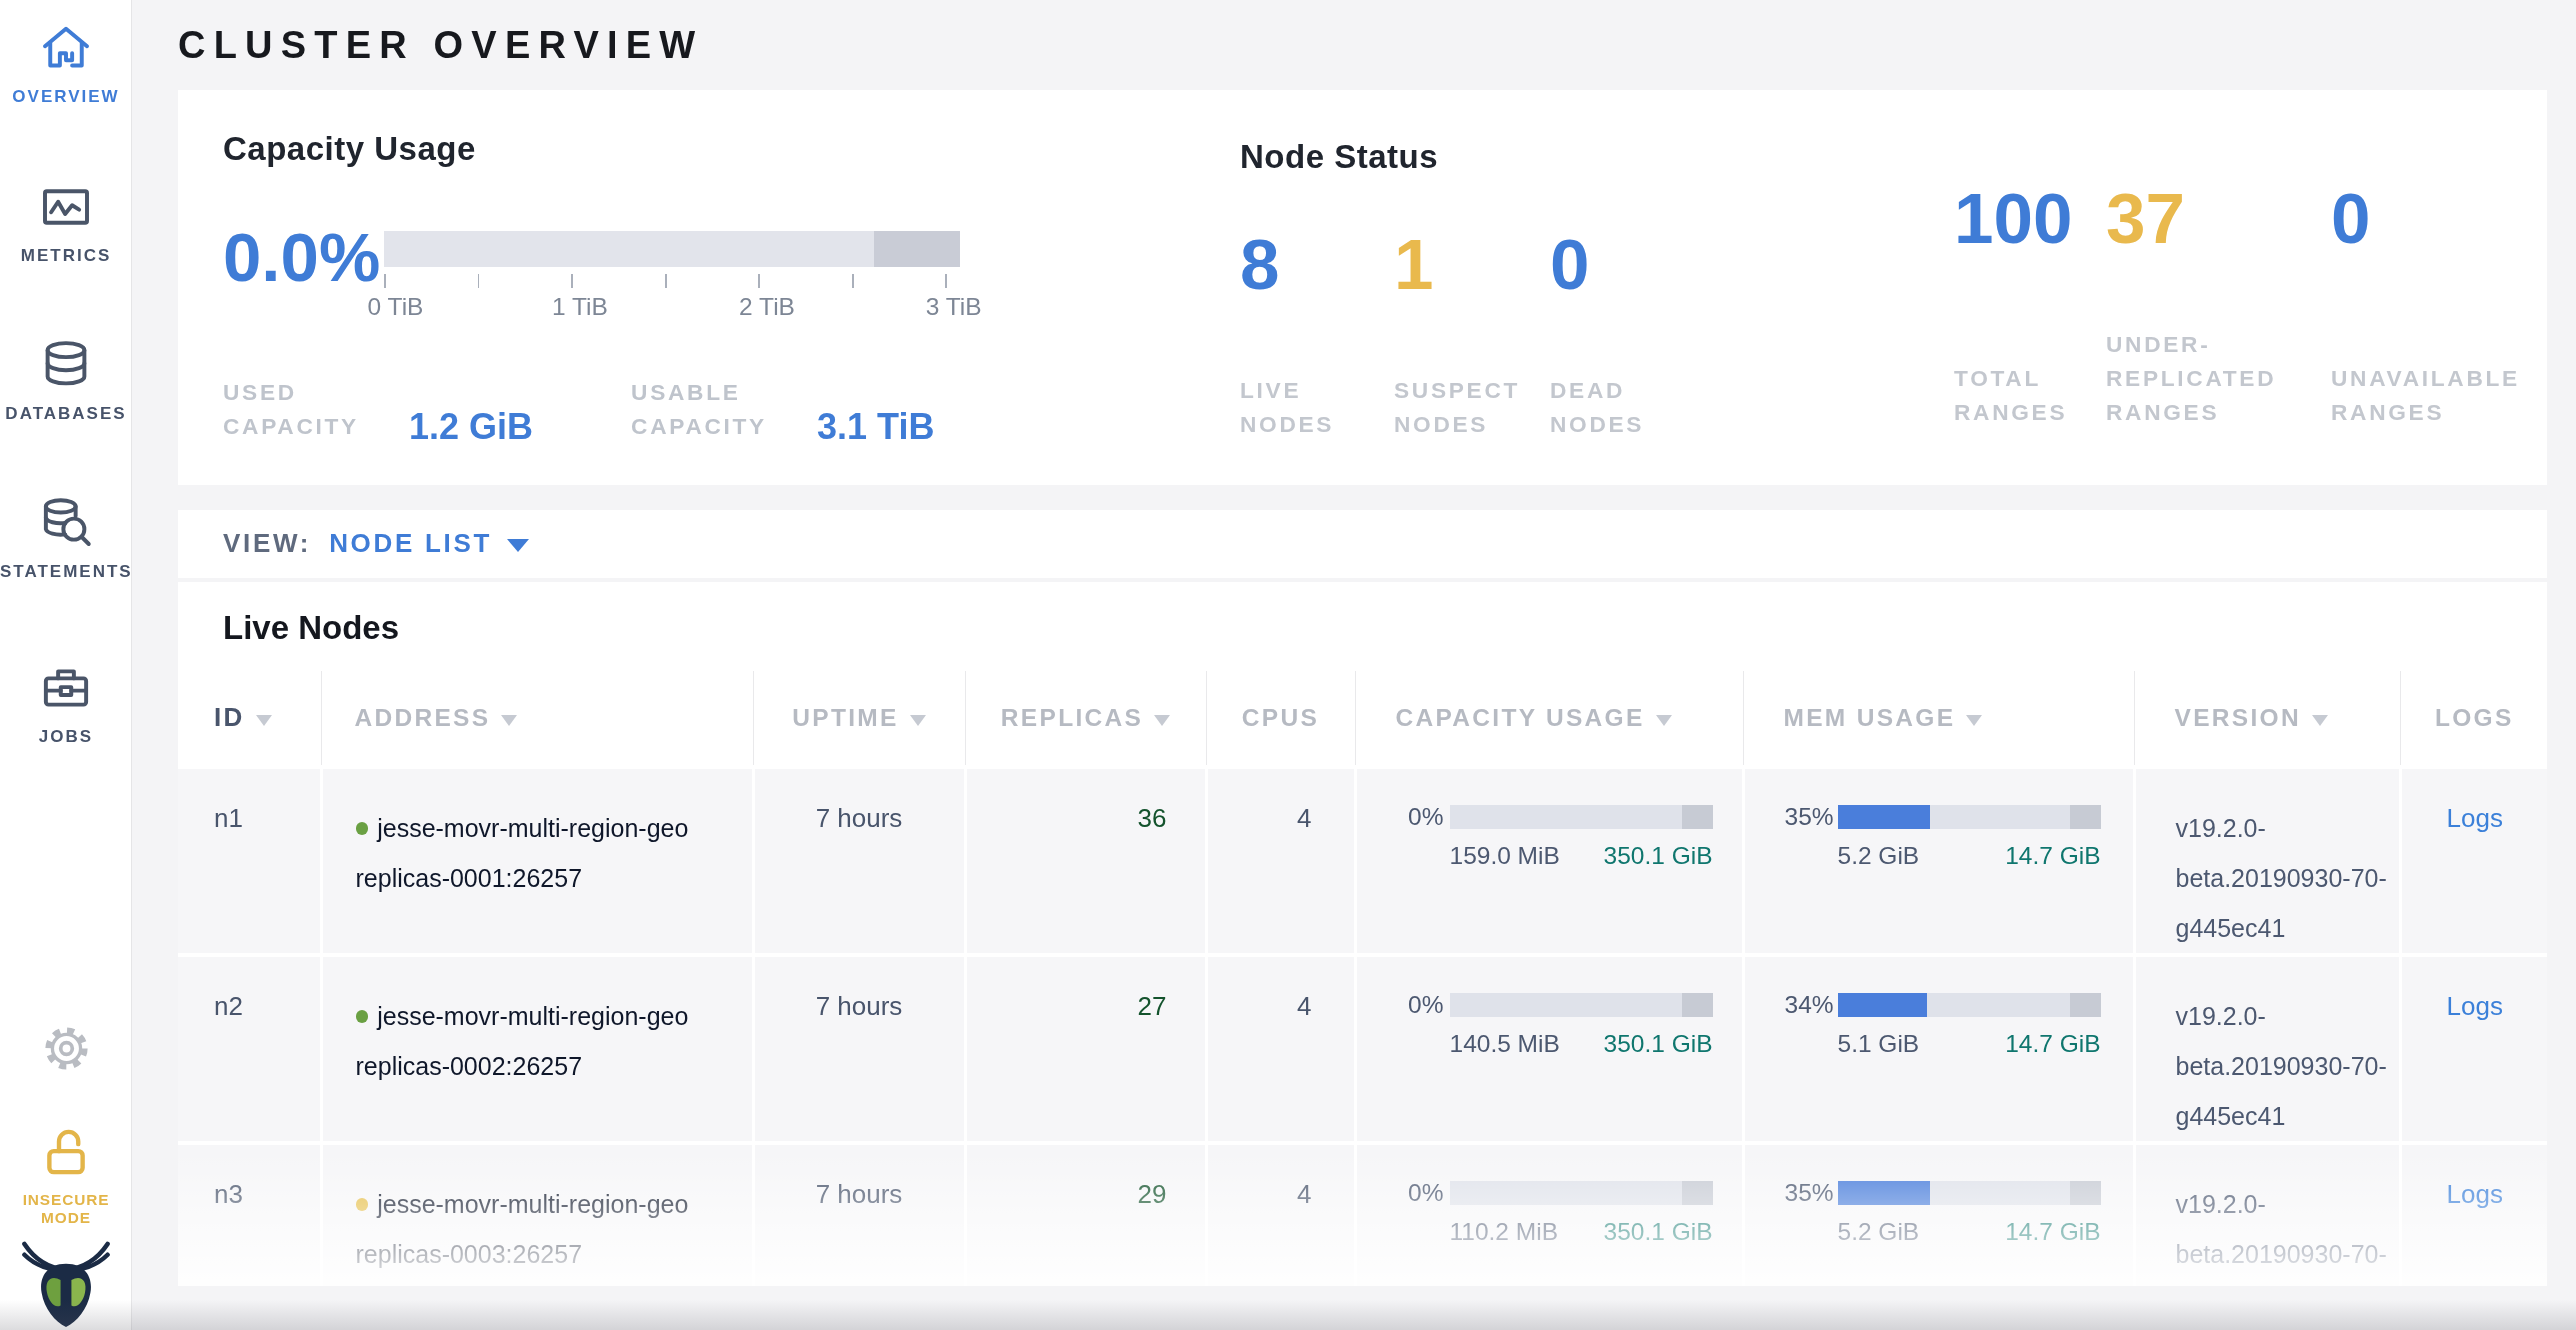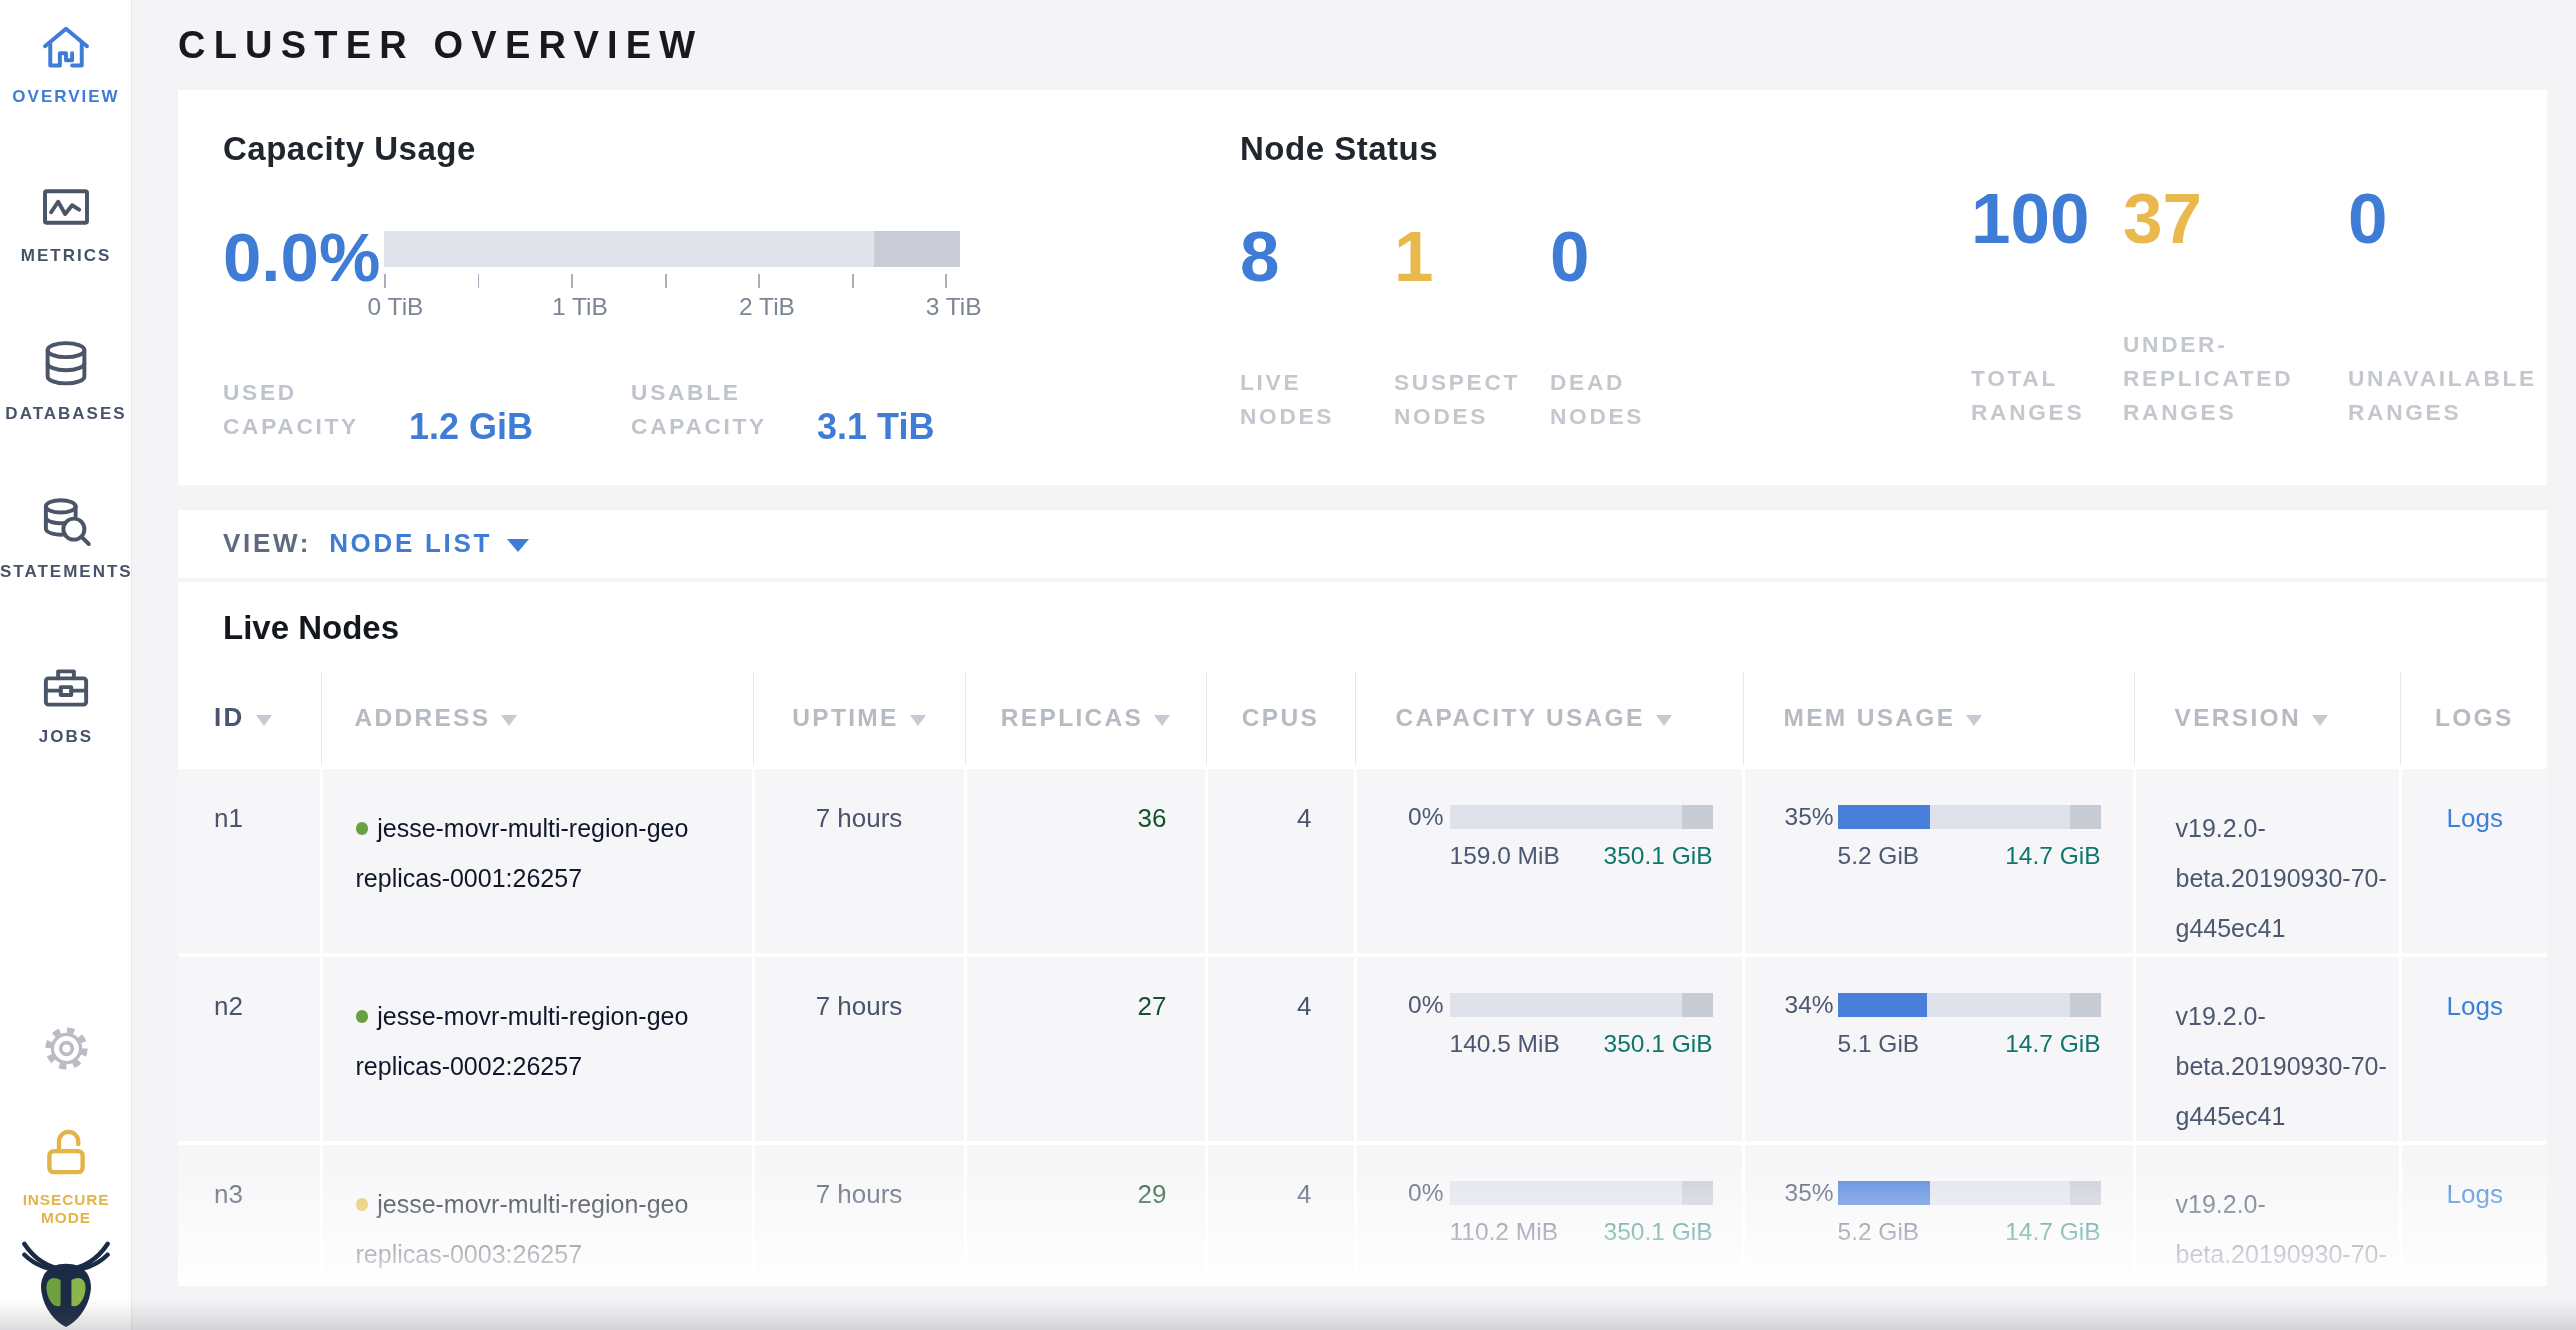--- a/index.html
+++ b/index.html
@@ -53,25 +53,25 @@
     font-size:24.5px; color:#7d8695;
   }
   .cap-stats { display:flex; margin-top:53px; }
   .stat-pair { display:flex; align-items:flex-end; margin-right:98px; }
   .stat-label {
     font-size:22.7px; font-weight:600; letter-spacing:2.7px; color:#bfc4cc;
     line-height:34px; max-width:177px;
   }
   .stat-value { font-size:36px; font-weight:600; color:#3f7cd6; margin-left:9px; position:relative; top:4.5px; white-space:nowrap; }
 
-  .status-sec { width:714px; }
+  .status-sec { width:714px;margin-top:8px; }
   .repl-sec { flex:1; }
   .stat-grid { display:grid; margin-top:53px; row-gap:73px; }
   .status-sec .stat-grid { grid-template-columns:154px 156px auto; }
-  .repl-sec  .stat-grid { grid-template-columns:152px 225px auto;margin-left:17px; }
+  .repl-sec  .stat-grid { grid-template-columns:152px 225px auto; }
   .big-num { font-size:71px; font-weight:600; line-height:1; }
   .num-blue { color:#3f7cd6; }
   .num-yellow { color:#e9b94d; }
   .grid-label {
     align-self:end; font-size:22.7px; font-weight:600; letter-spacing:2.7px;
     color:#c3c7ce; line-height:34px; max-width:136px;
   }
   .grid-label.wide  { max-width:186px; }
   .grid-label.wide2 { max-width:198px; }
 

